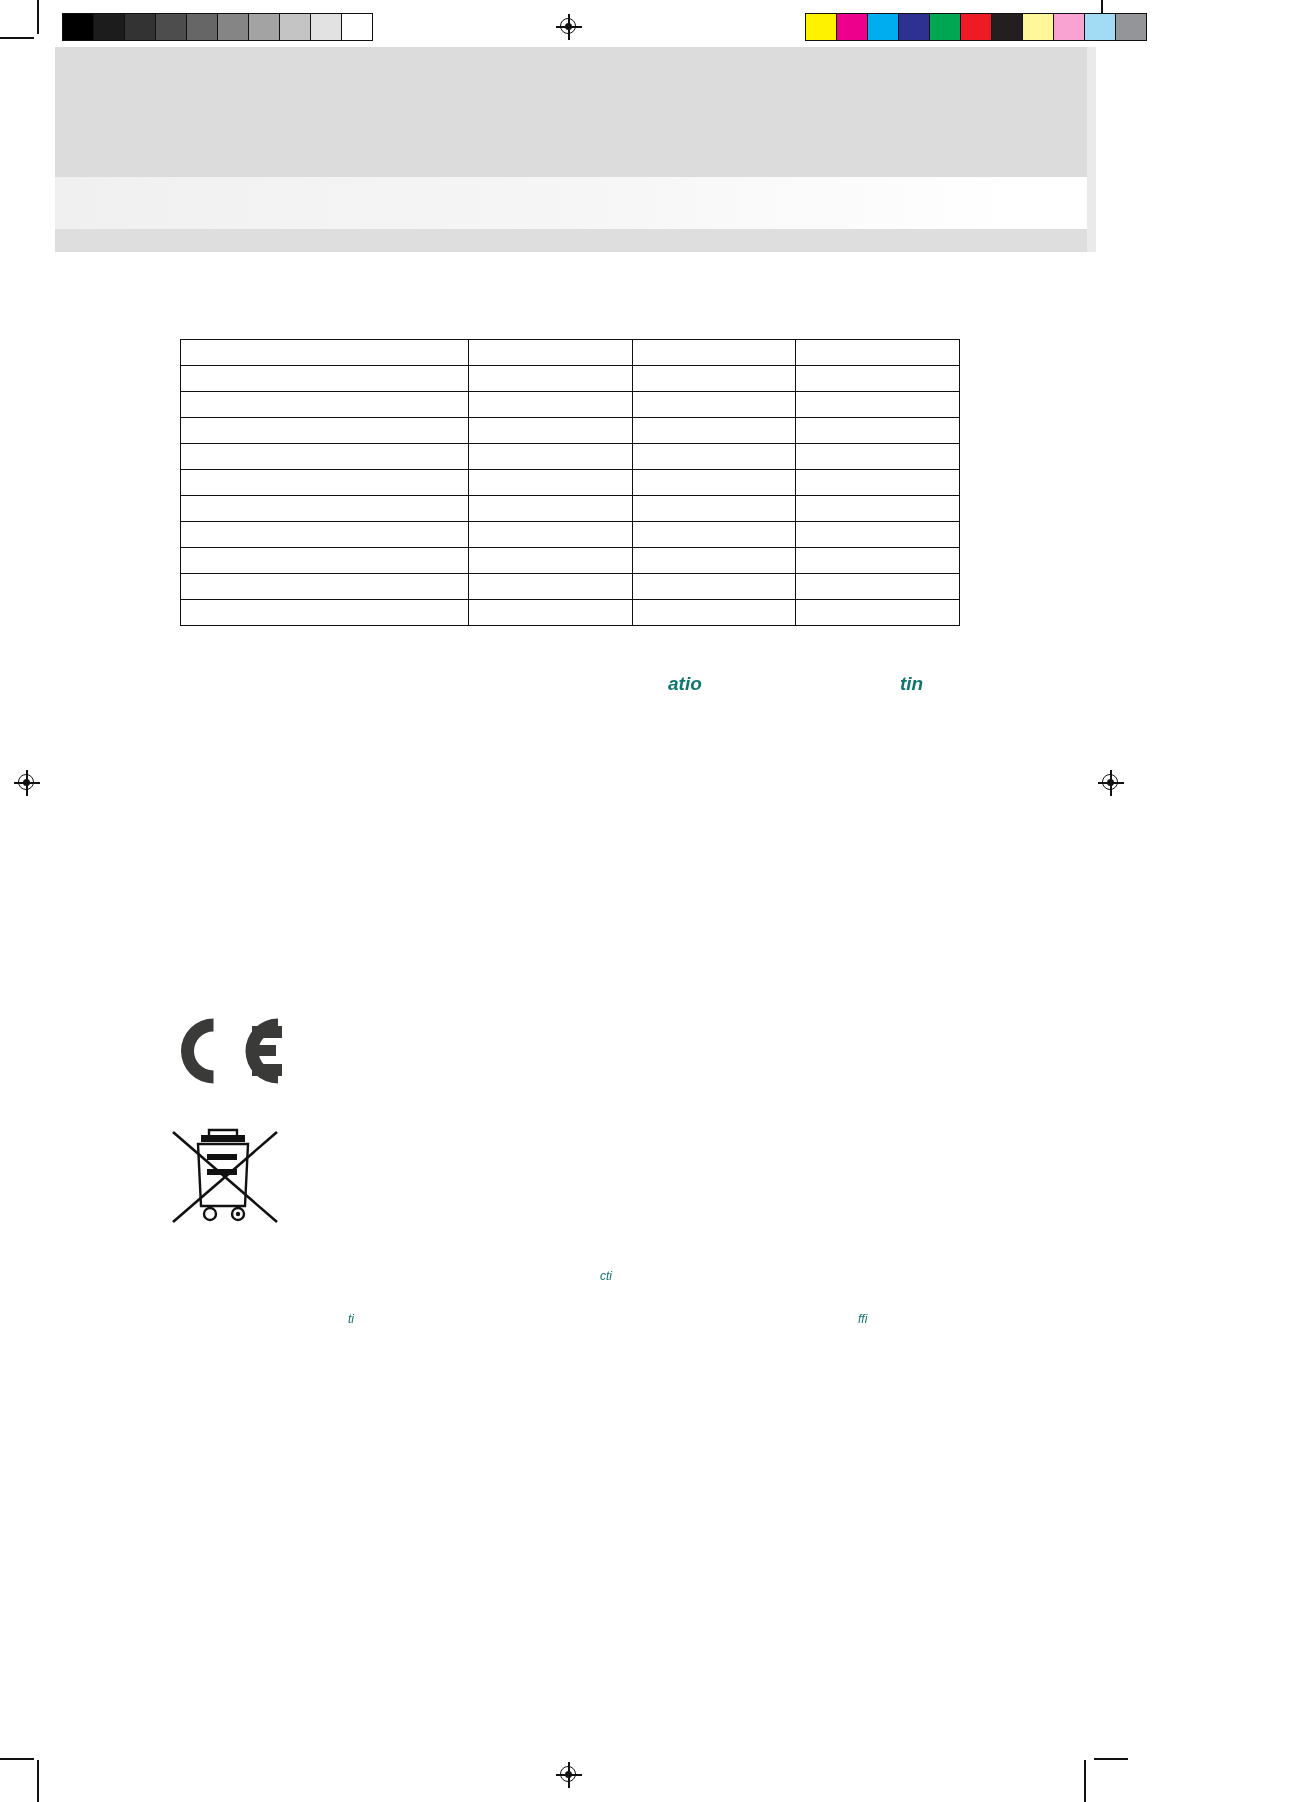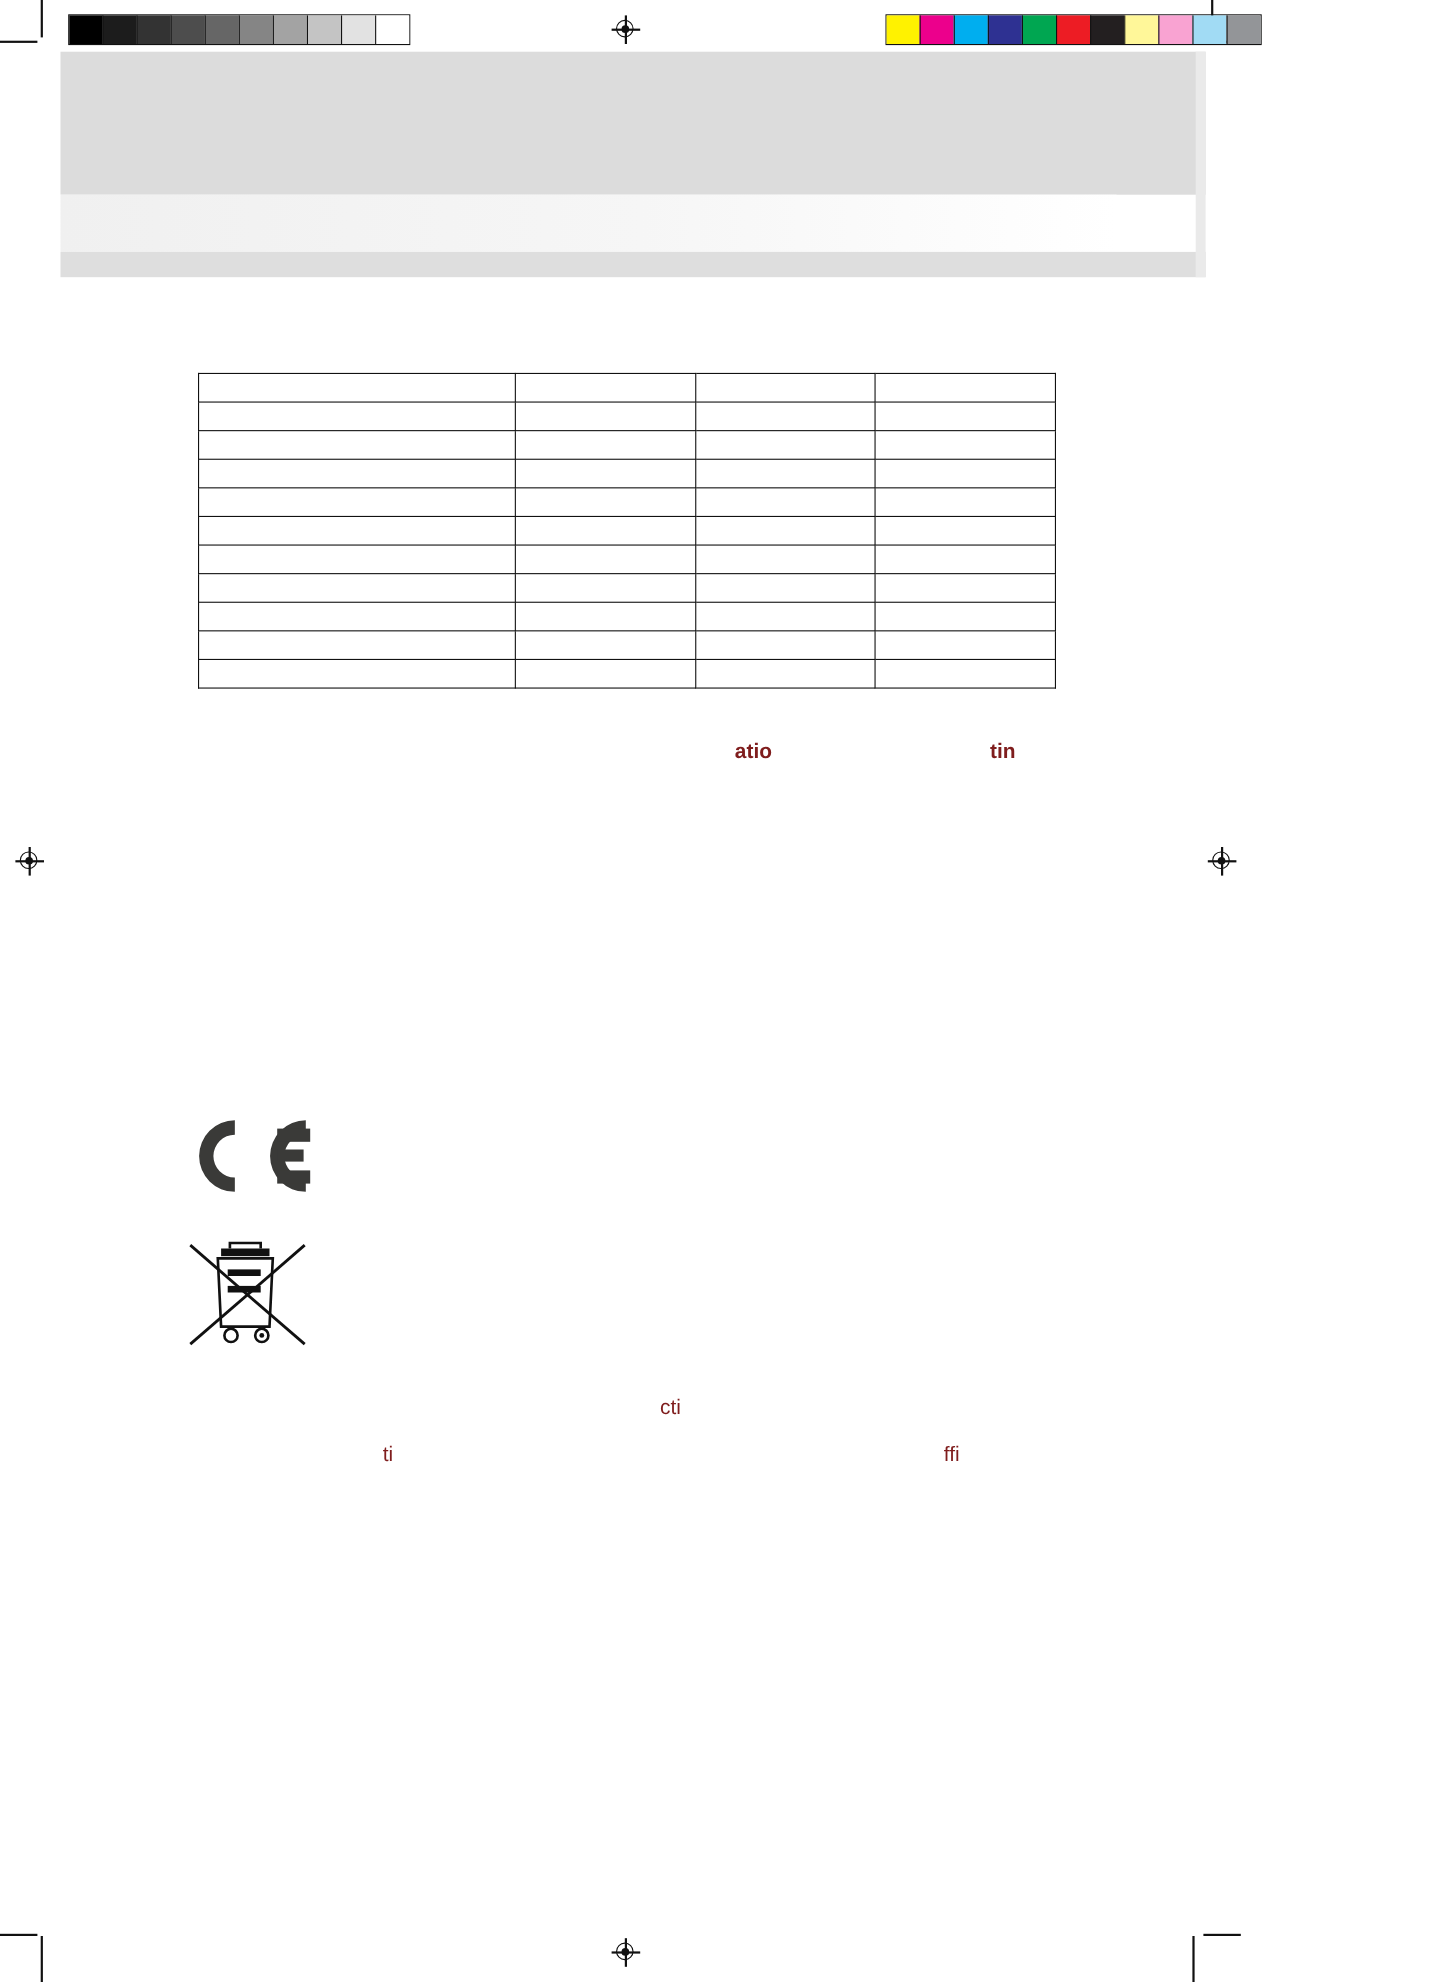--- a/index.html
+++ b/index.html
@@ -145,25 +145,26 @@
   .spec-table col.c1 { width: 288px; }
   .spec-table col.c2 { width: 164px; }
   .spec-table col.c3 { width: 163px; }
   .spec-table col.c4 { width: 164px; }
 
   
   .frag {
     position: absolute;
     font-size: 19px;
     font-weight: bold;
-    color: #7f1d1d;
+    color: #0f766e;
     font-family: "Liberation Sans", sans-serif;
+    font-style: italic;
   }
   .frag.small {
-    font-size: 19px;
+    font-size: 12px;
     font-weight: normal;
   }
 
   
   .ce-mark {
     position: absolute;
     left: 168px;
     top: 1006px;
     width: 120px;
     height: 90px;

